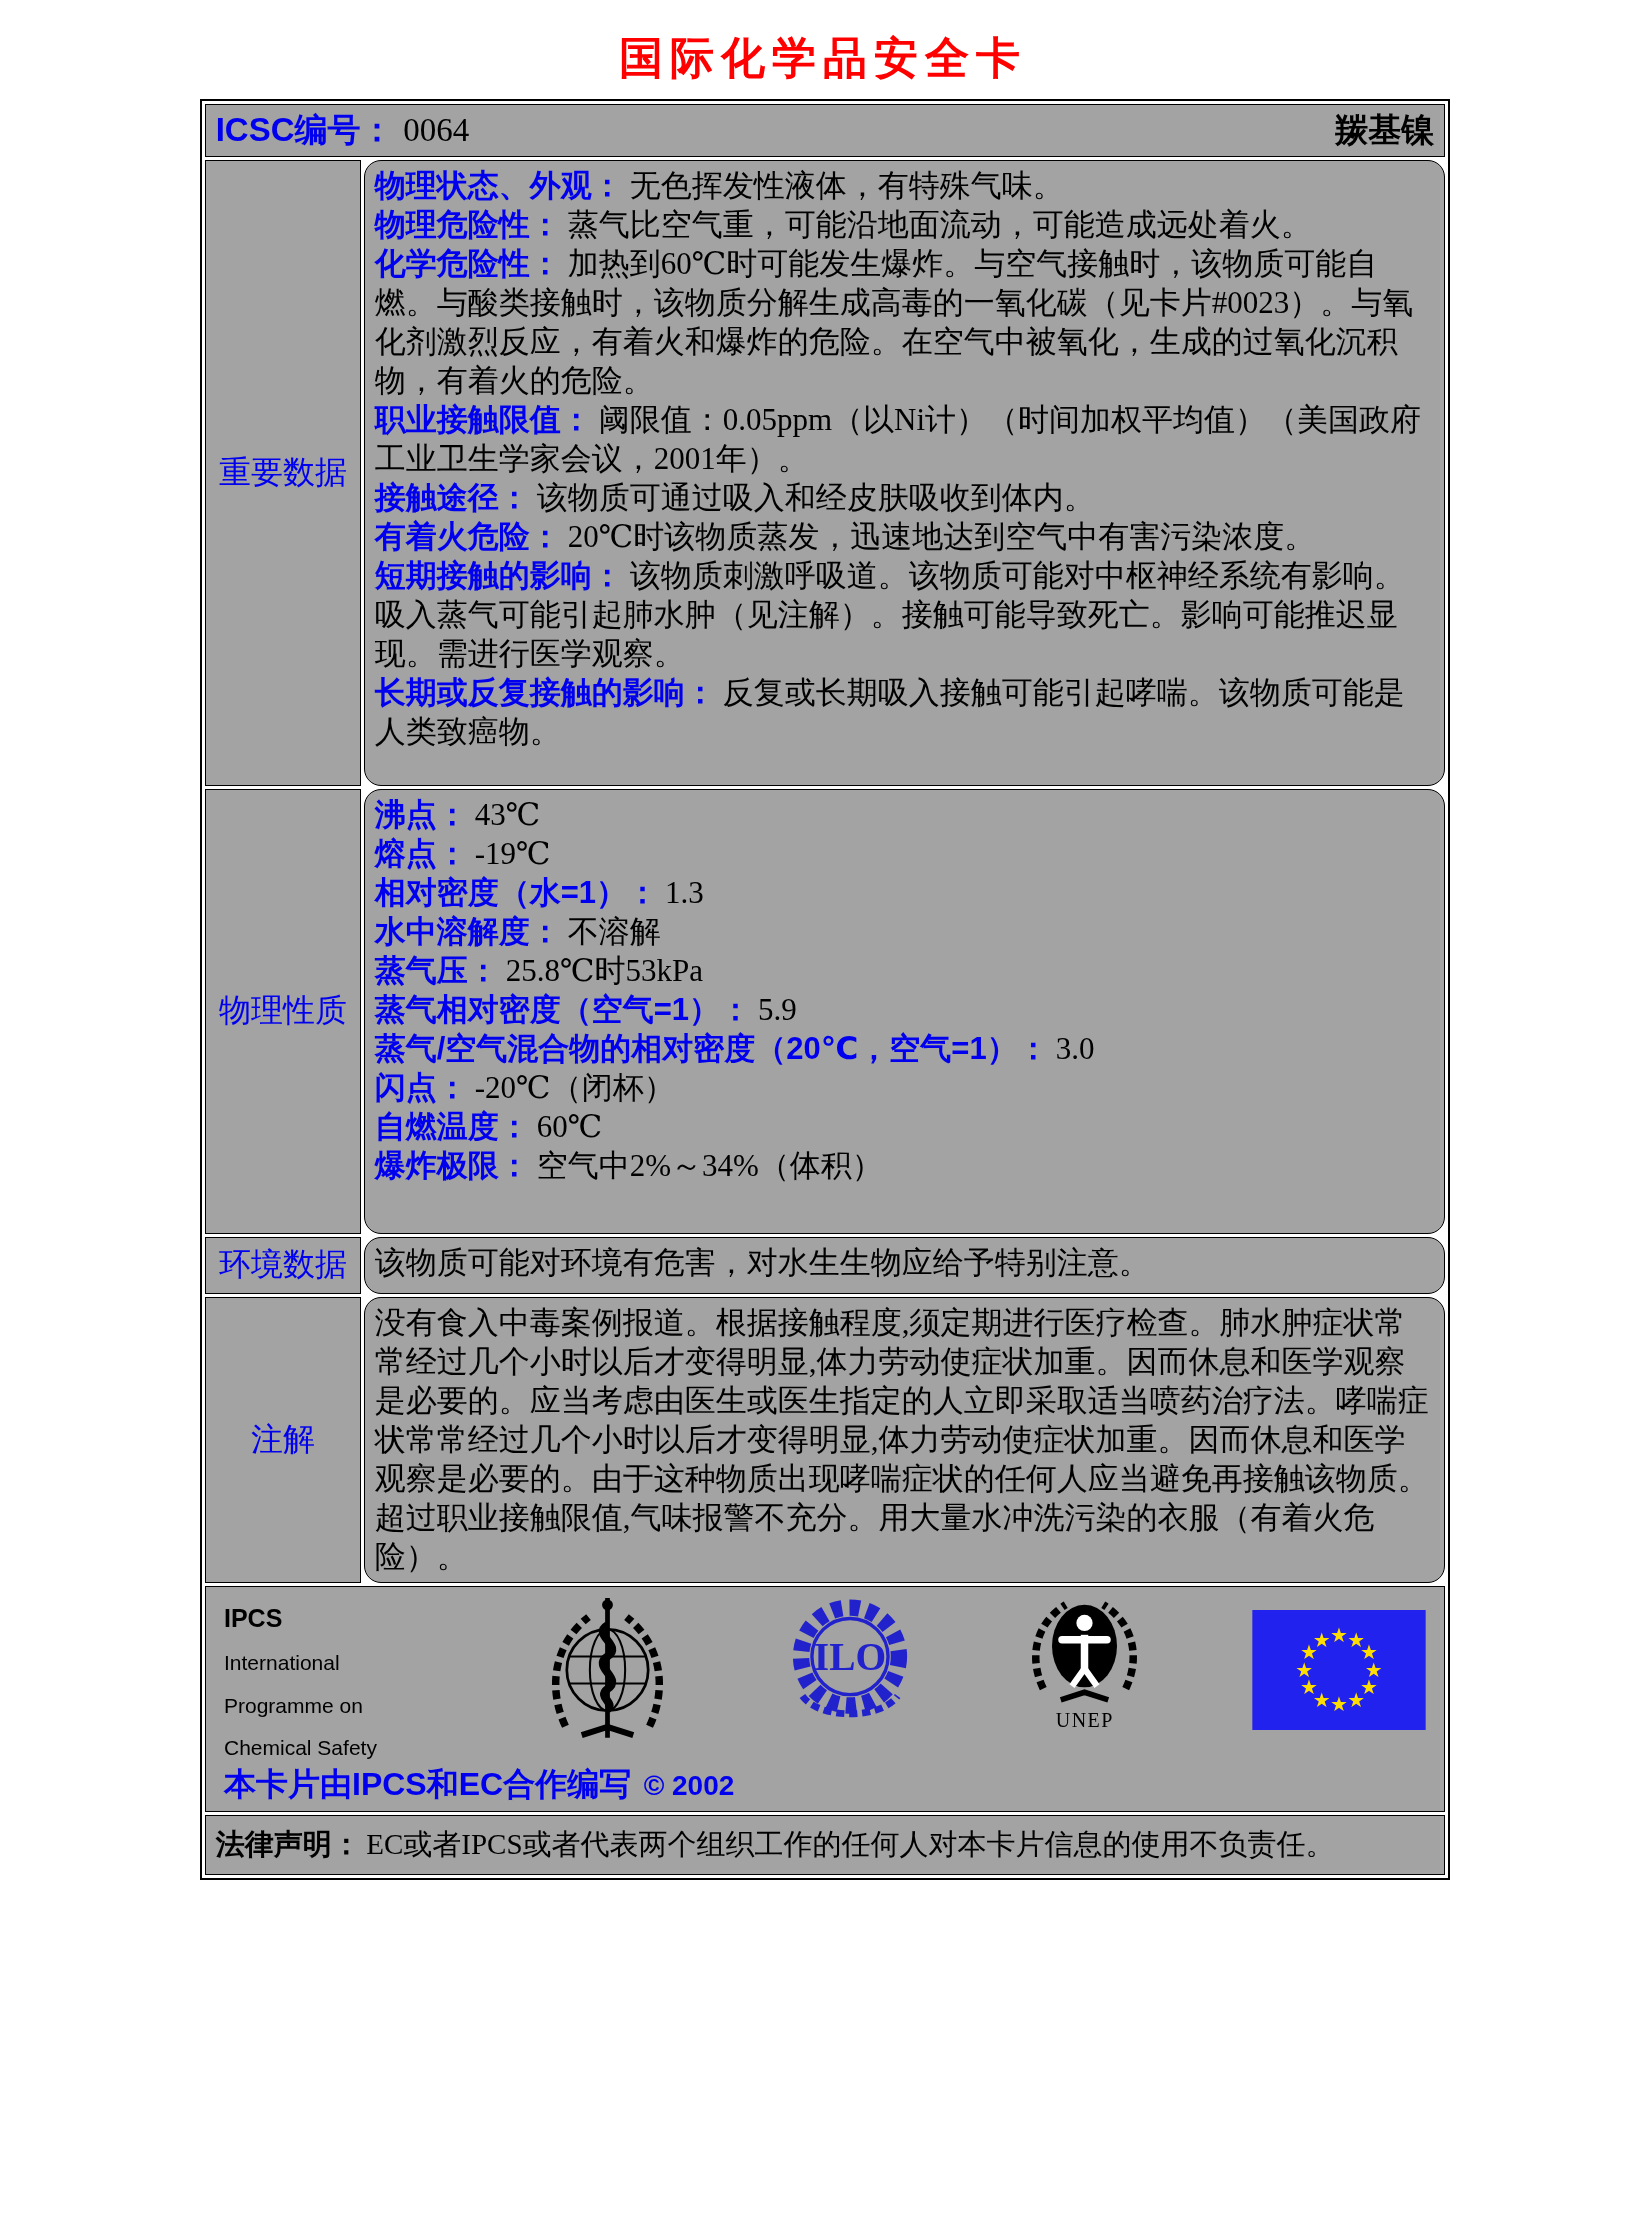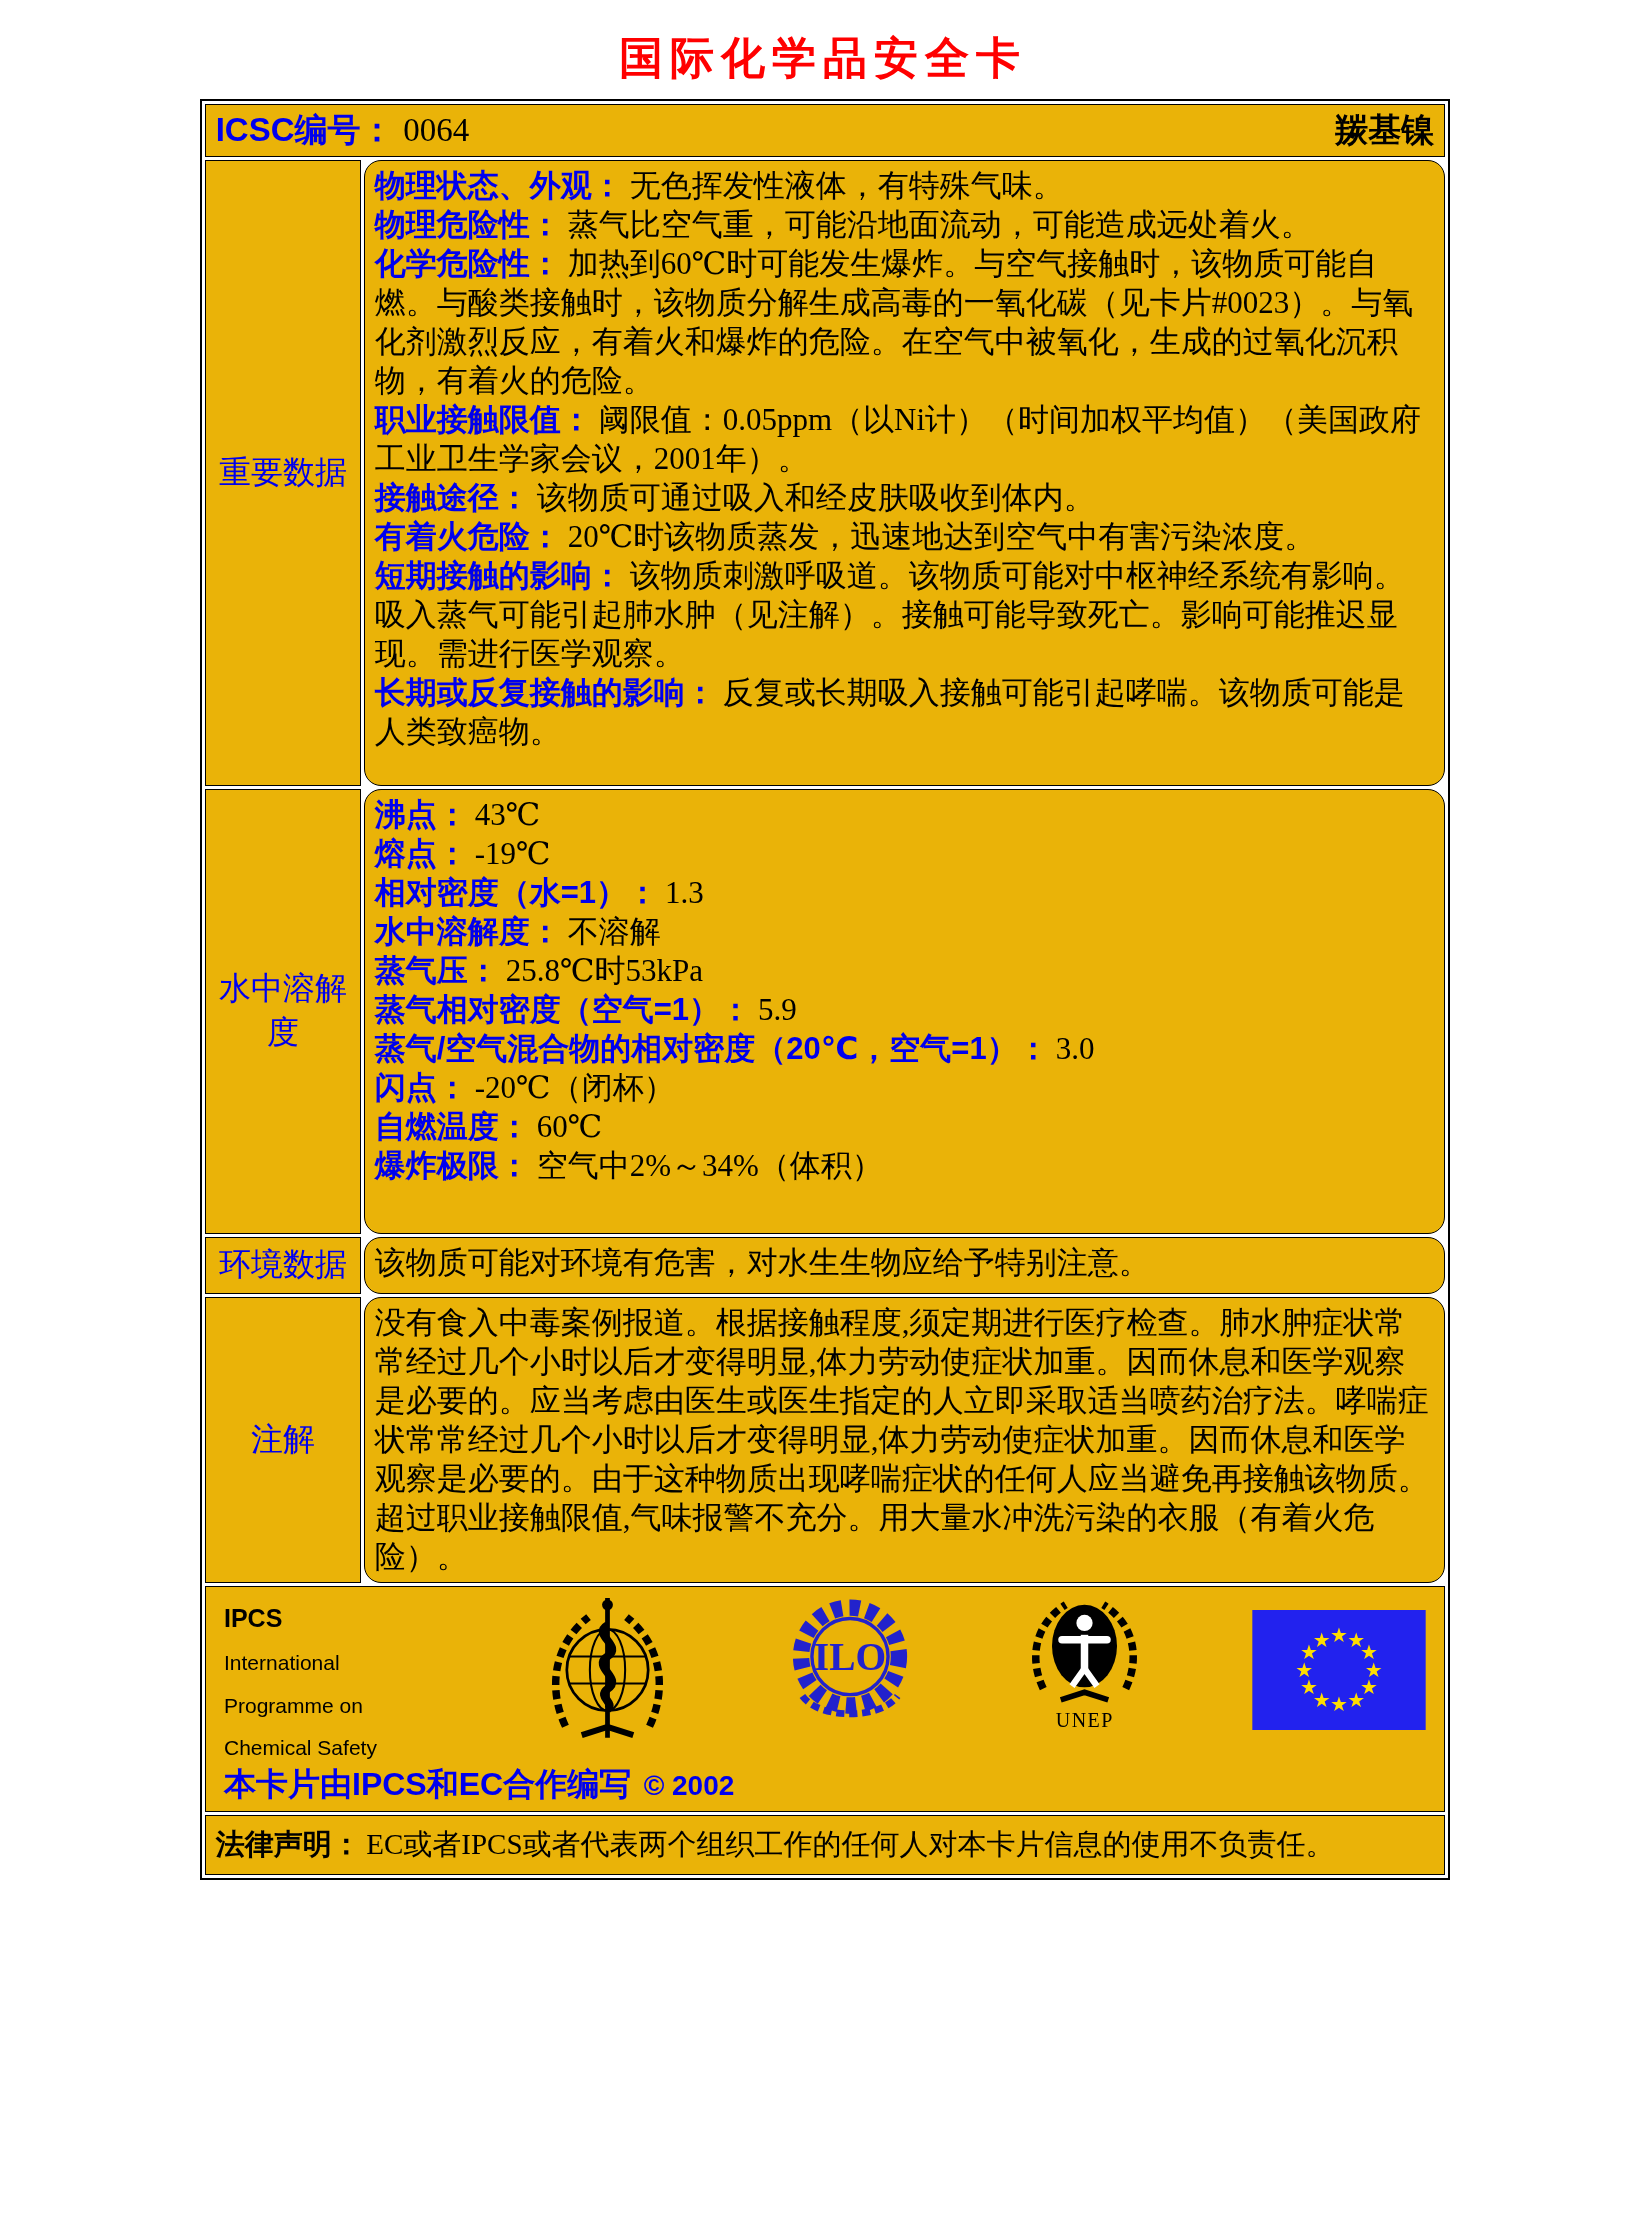--- a/index.html
+++ b/index.html
@@ -17,21 +17,21 @@
     margin:0;padding-top:29px;text-align:center;
     color:var(--red);font-size:44px;font-weight:bold;
     font-family:var(--serif);letter-spacing:7px;
   }
 
   table.card{
     margin:11px 0 0 200px;width:1250px;
     border:2.1px solid #000;border-collapse:separate;border-spacing:3.5px;
     table-layout:fixed;background:#FFFFFF;
   }
-  td{border:1.4px solid #000;background:#eab308;vertical-align:top;}
+  td{border:1.4px solid #000;background:#a3a3a3;vertical-align:top;}
 
   
   td.hdr{height:46px;padding:2.8px 9.7px;vertical-align:middle;}
   .hdr-flex{display:flex;justify-content:space-between;align-items:center;}
   .hdr-left{font-size:33px;}
   .hdr-label{color:var(--blue);font-family:var(--sans);font-weight:bold;margin-right:9.7px;}
   .hdr-num{font-family:var(--serif);color:var(--black);}
   .hdr-right{font-size:33px;color:var(--black);font-weight:bold;}
 
   
@@ -110,21 +110,21 @@
 
         <span class="kv"><span class="klabel">有着火危险：</span><span class="kval">20℃时该物质蒸发，迅速地达到空气中有害污染浓度。</span></span>
 
         <span class="kv"><span class="klabel">短期接触的影响：</span><span class="kval">该物质刺激呼吸道。该物质可能对中枢神经系统有影响。吸入蒸气可能引起肺水肿（见注解）。接触可能导致死亡。影响可能推迟显现。需进行医学观察。</span></span>
 
         <span class="kv"><span class="klabel">长期或反复接触的影响：</span><span class="kval">反复或长期吸入接触可能引起哮喘。该物质可能是人类致癌物。</span></span>
       </td>
   </tr>
 
   <tr>
-    <td class="rowlabel h-physical">水中溶解度</td>
+    <td class="rowlabel h-physical">物理性质</td>
     <td class="content h-physical">
 
         <span class="kv"><span class="klabel">沸点：</span><span class="kval">43℃</span></span>
 
         <span class="kv"><span class="klabel">熔点：</span><span class="kval">-19℃</span></span>
 
         <span class="kv"><span class="klabel">相对密度（水=1）：</span><span class="kval">1.3</span></span>
 
         <span class="kv"><span class="klabel">水中溶解度：</span><span class="kval">不溶解</span></span>
 

